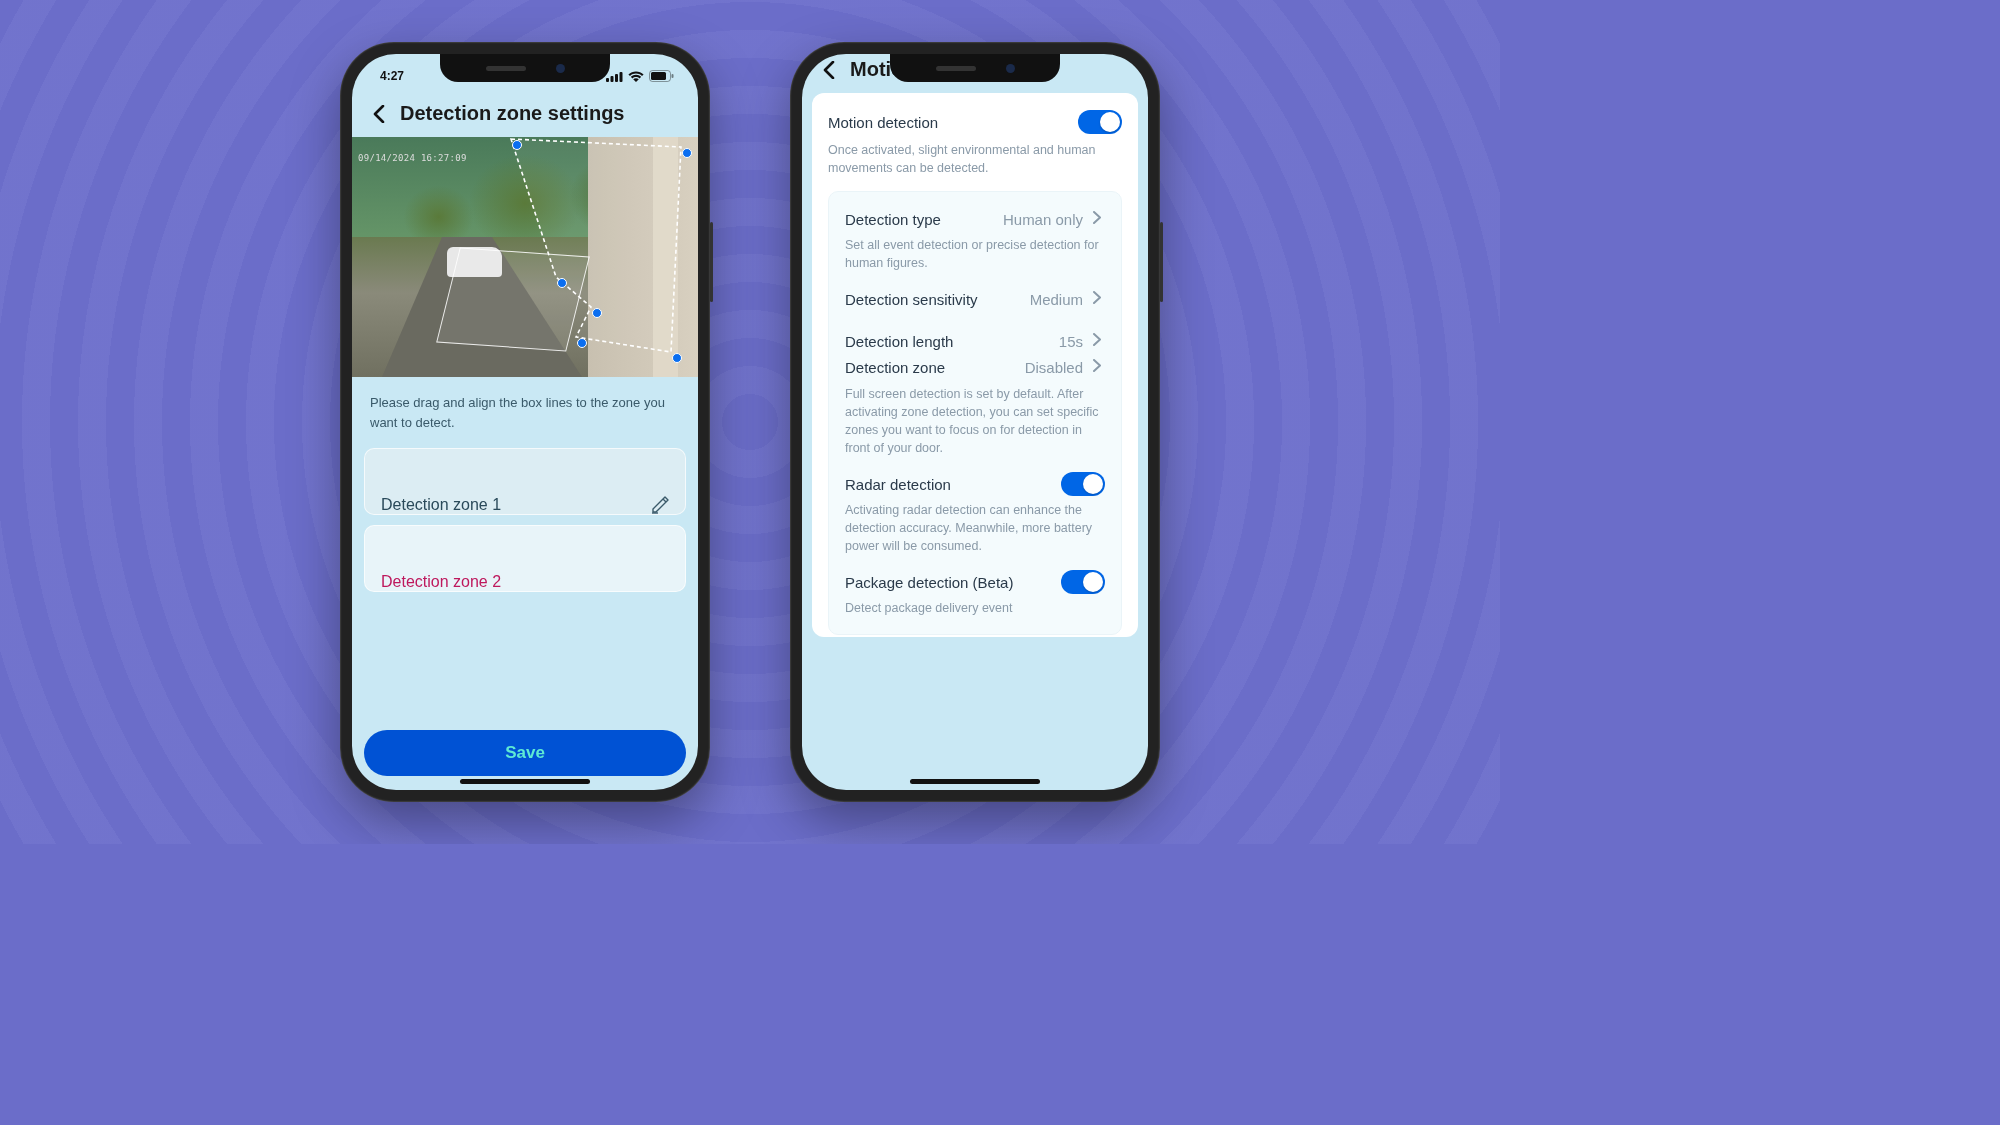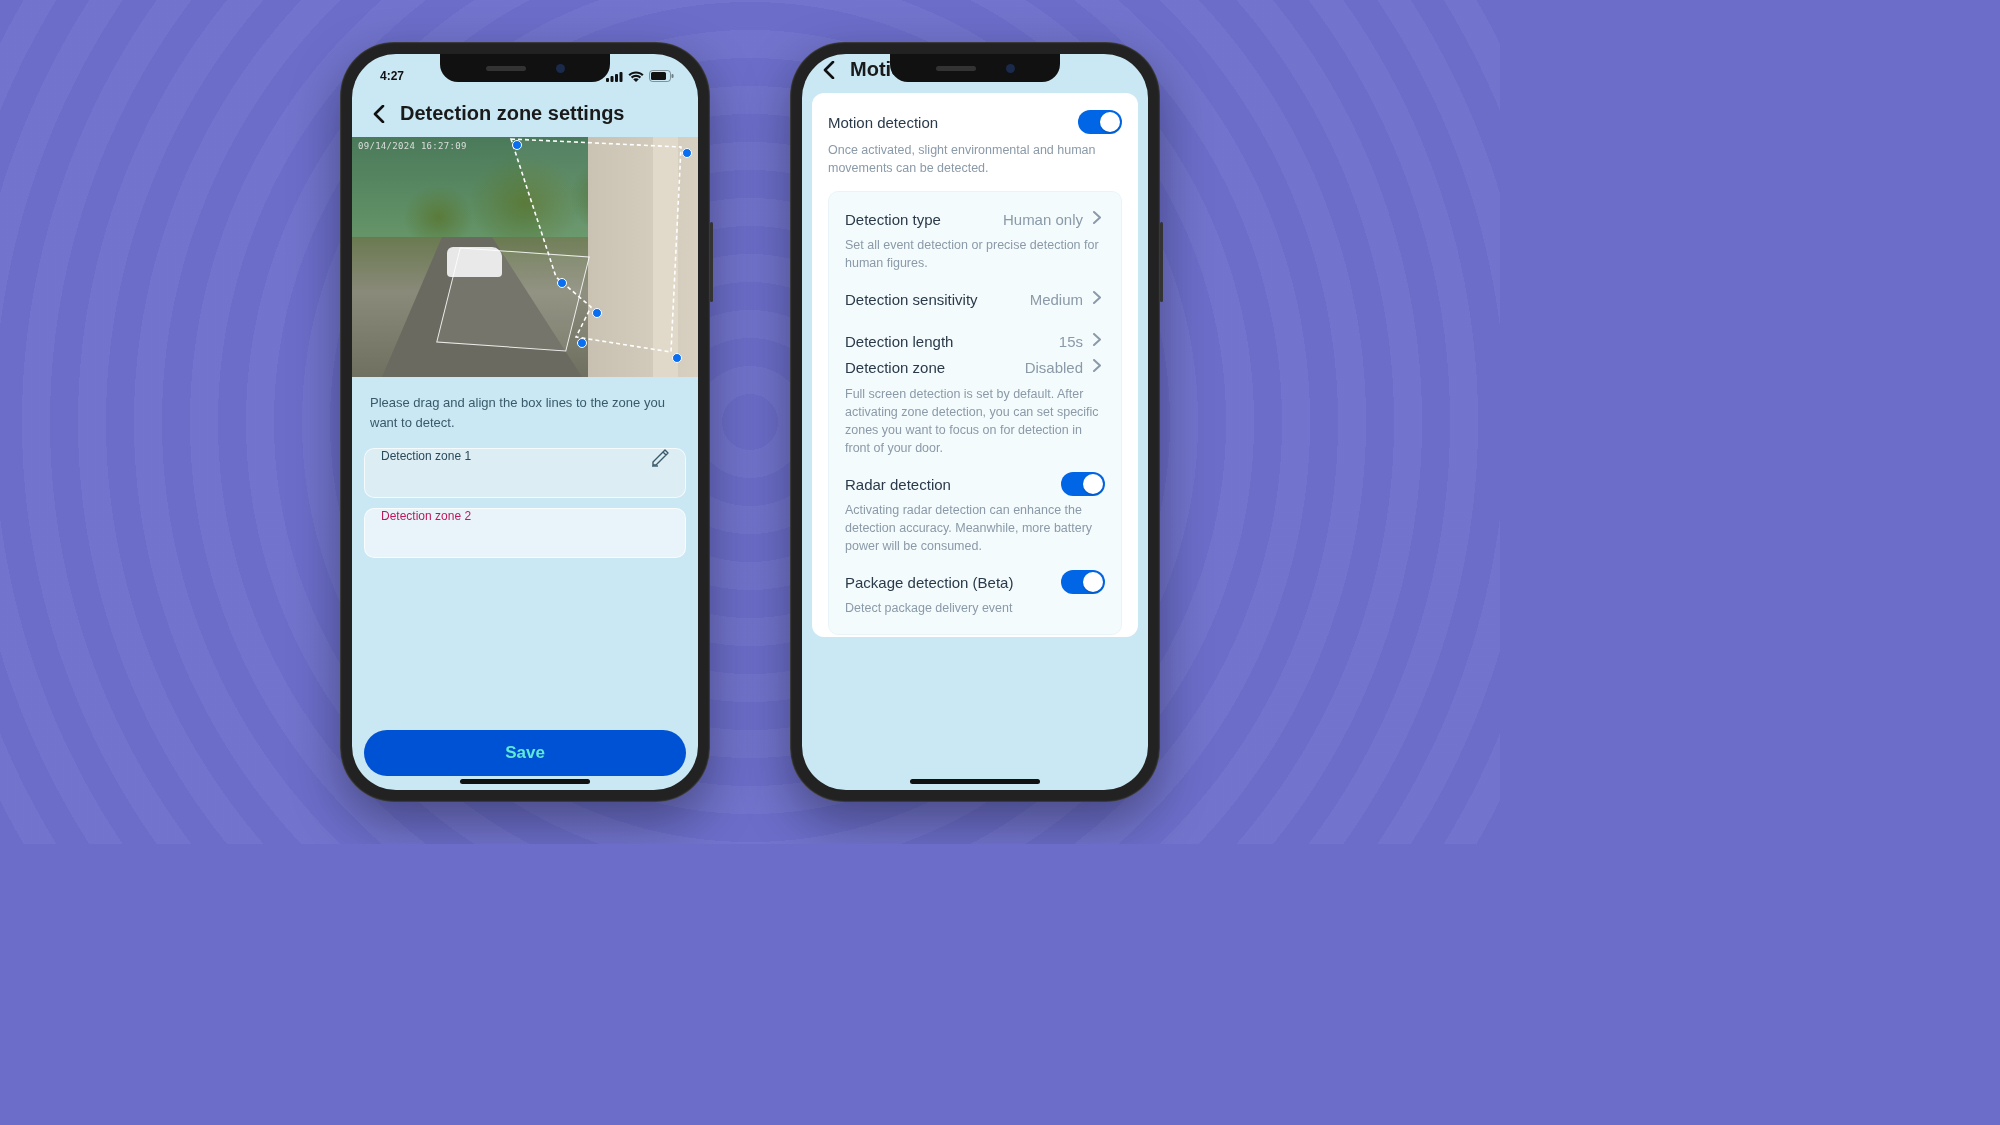--- a/index.html
+++ b/index.html
@@ -110,21 +110,21 @@
     background: linear-gradient(160deg, #2a3a2a 0%, #4a5a3a 15%, #5a7a4a 30%, #7aa060 45%, #8ab070 55%, #6a8a50 70%, #7a7a6a 85%, #5a5a4a 100%);
     overflow: hidden;
   }
   .preview-sky { position:absolute; top:0; left:0; right:0; height:120px; background: linear-gradient(#4a7a5a, #6a9a6a); }
   .preview-trees { position:absolute; top:10px; left:0; right:0; height:140px; background: radial-gradient(ellipse 80px 70px at 50% 40%, #5a7a3a 0%, transparent 70%), radial-gradient(ellipse 60px 55px at 75% 35%, #4a6a2a 0%, transparent 70%), radial-gradient(ellipse 50px 45px at 25% 50%, #5a7a3a 0%, transparent 70%); }
   .preview-ground { position:absolute; bottom:0; left:0; right:0; height:140px; background: linear-gradient(#6a7a50 0%, #8a8a7a 40%, #707060 100%); }
   .preview-drive { position:absolute; bottom:0; left:30px; width:200px; height:140px; background:#6a6a60; clip-path: polygon(30% 0, 55% 0, 100% 100%, 0 100%); }
   .preview-porch { position:absolute; bottom:0; right:0; width:110px; height:240px; background: linear-gradient(90deg, #c8c0b0, #d8d0c0); }
   .preview-column { position:absolute; right:20px; top:0; width:25px; height:240px; background:#e0d8c8; }
   .preview-car { position:absolute; bottom:100px; left:95px; width:55px; height:30px; background:#e8e8e8; border-radius:6px 10px 4px 4px; }
-  .preview-ts { position:absolute; top:4px; left:6px; font-size:9px; color:#ddd; font-family:monospace; letter-spacing:0.3px; }
+  .preview-ts { position:absolute; top:16px; left:6px; font-size:9px; color:#ddd; font-family:monospace; letter-spacing:0.3px; }
   .zone-solid {
     position:absolute;
     border: 1.5px solid rgba(255,255,255,0.85);
     background: rgba(255,255,255,0.08);
   }
   .zone-dashed {
     position:absolute;
     border: none;
   }
   .zone-dashed svg { position:absolute; inset:-6px; }
@@ -135,24 +135,24 @@
   .helper {
     padding: 16px 18px 16px 18px;
     font-size: 13px; line-height:1.5;
     color: #3a5a6a;
   }
   .zone-list { padding: 0 12px; display:flex; flex-direction:column; gap:10px; }
   .zone-row {
     background: var(--list-bg);
     border: 1px solid rgba(255,255,255,0.7);
     border-radius: 10px;
-    height: 50px;
-    display:flex; align-items:flex-start; justify-content:space-between;
+    height: 67px;
+    display:flex; align-items:flex-end; justify-content:space-between;
     padding: 0 16px;
-    font-size: 12px;
+    font-size: 16px;
   }
   .zone-row.active { color: #2a4a5a; font-weight:500; background:#dcedf3; }
   .zone-row.inactive { color: #be185d; }
   .edit-icon svg { display:block; }
   .save-btn {
     margin: auto 12px 14px 12px;
     background: var(--primary-blue);
     color:#5eead4;
     height: 46px;
     border-radius: 23px;

